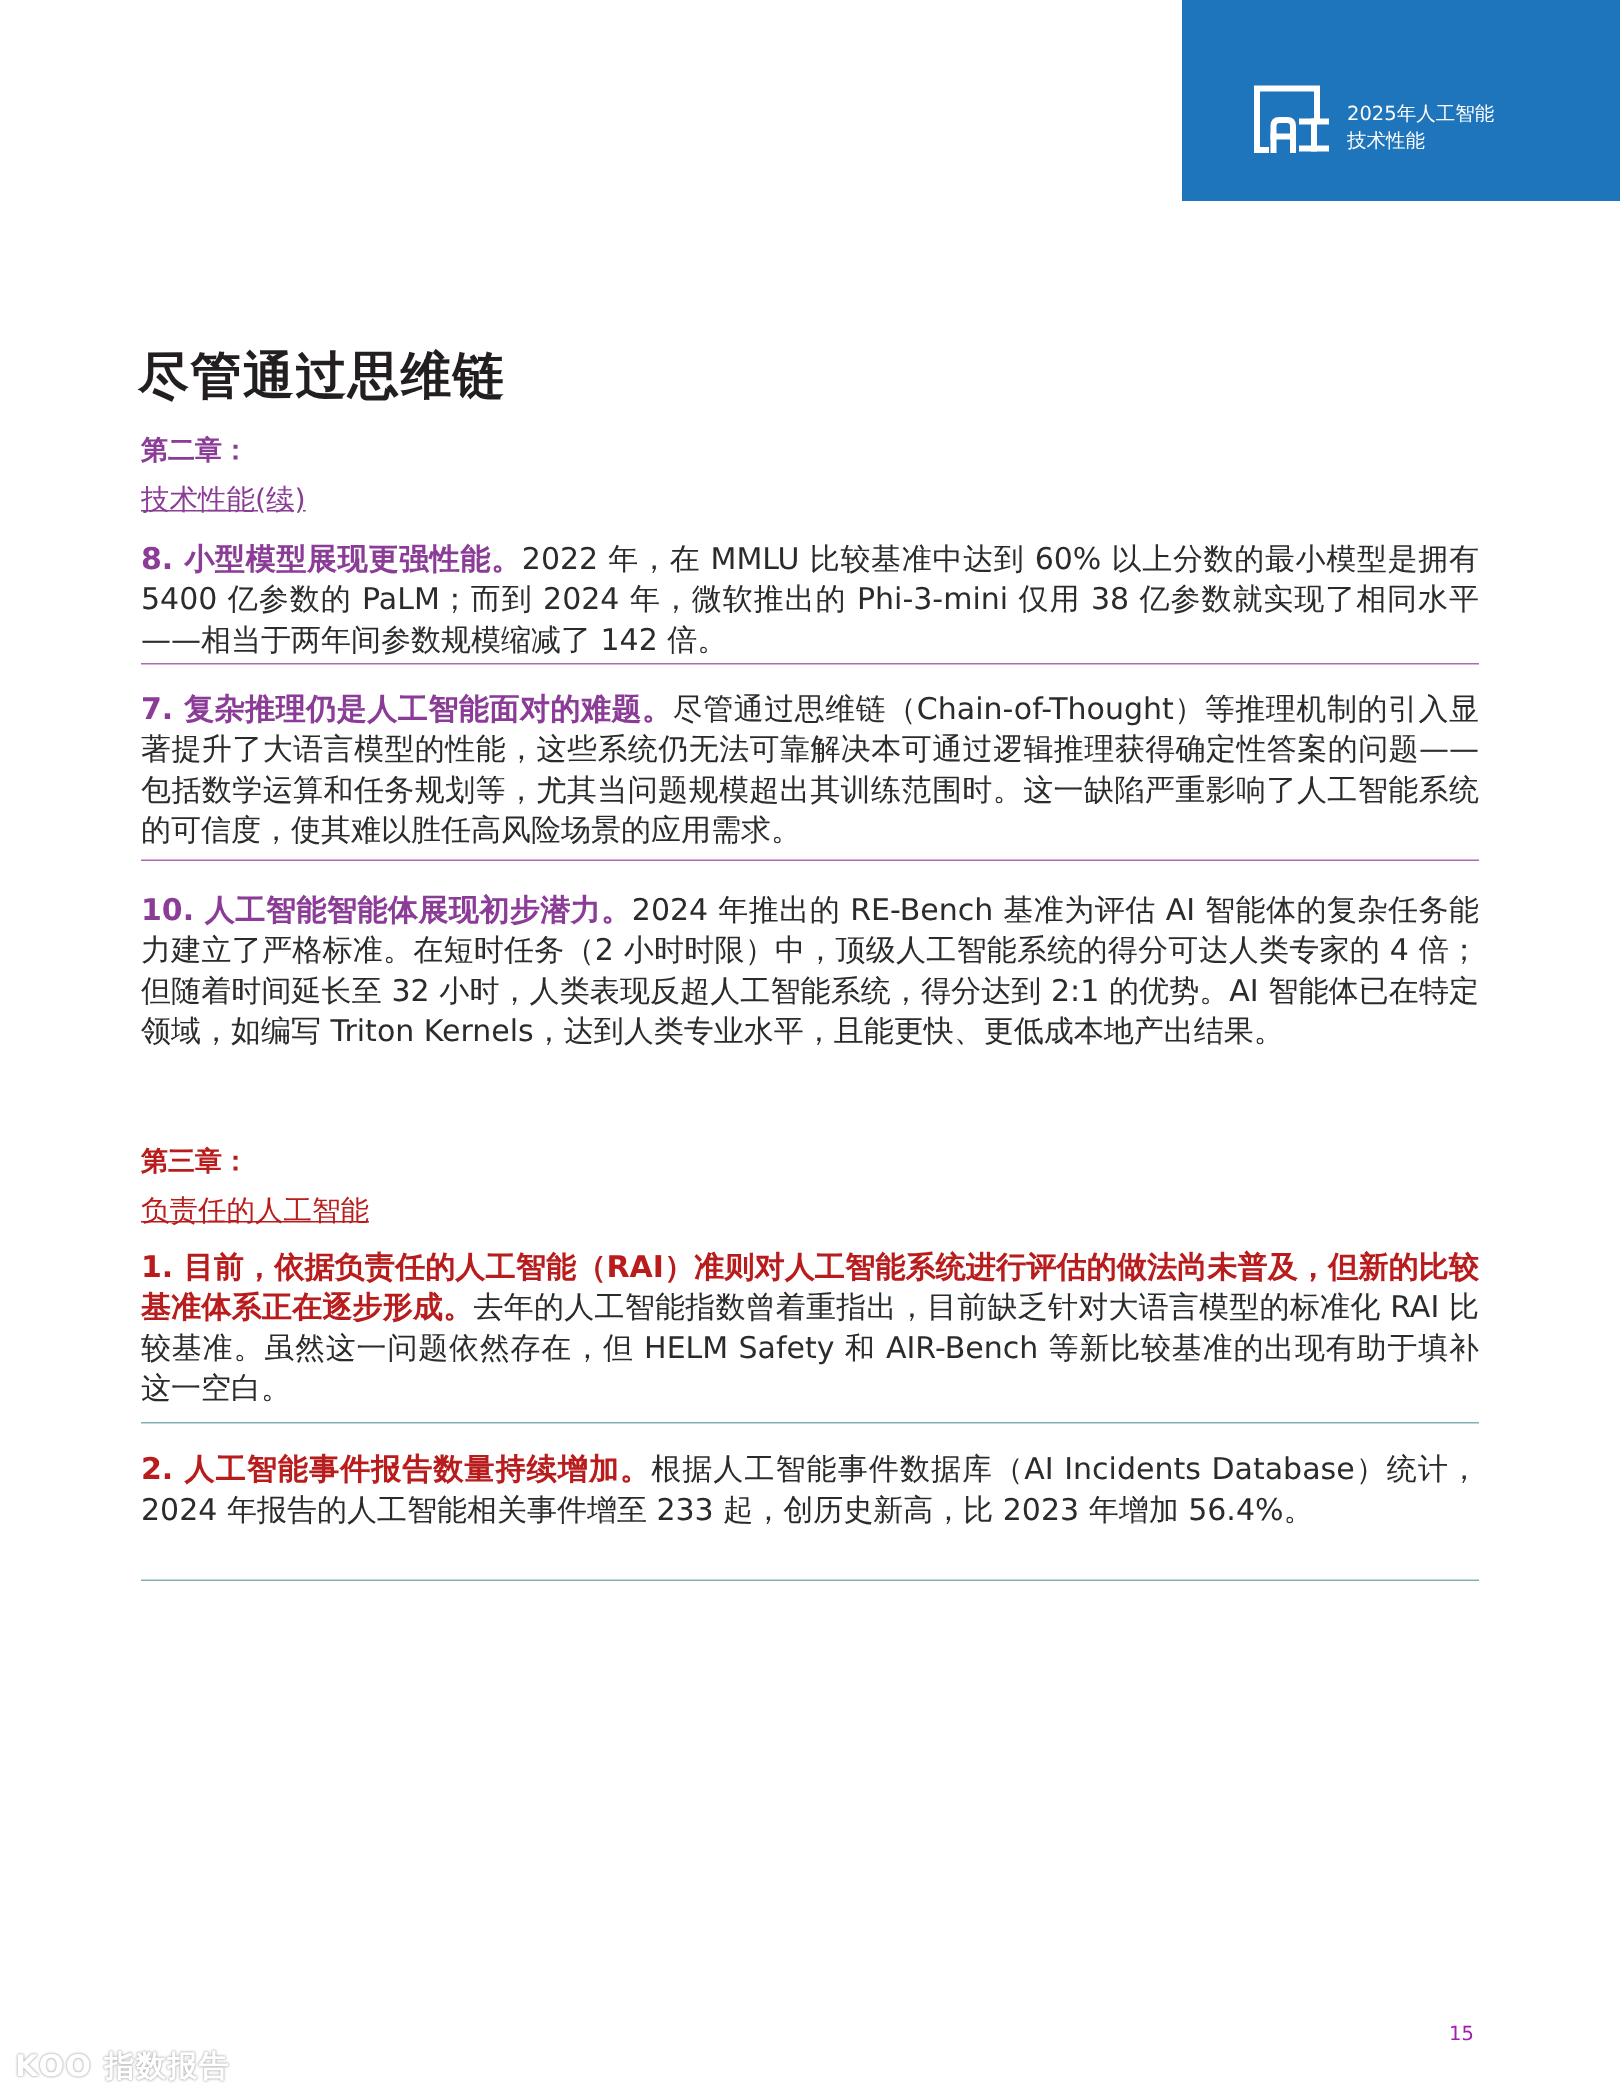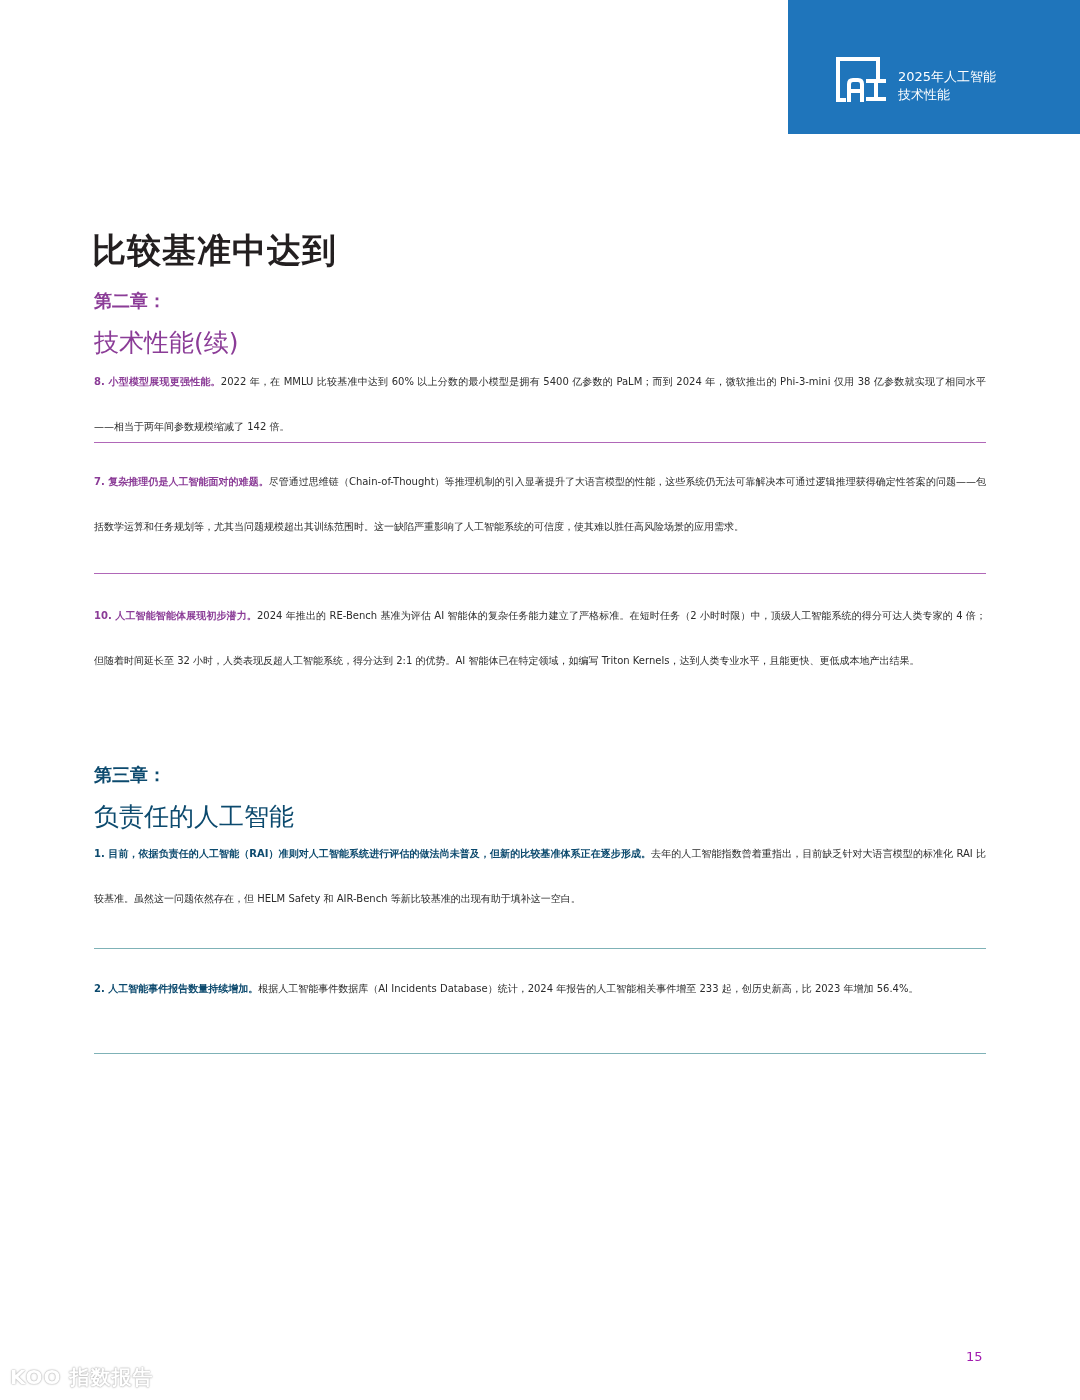--- a/index.html
+++ b/index.html
@@ -52,32 +52,33 @@
     .chapter {
       position: absolute;
       left: 94px;
     }
     .chapter-label {
       font-size: 18px;
       font-weight: bold;
       line-height: 24px;
     }
     .chapter-subtitle {
-      font-size: 25px;
+      font-size: 19px;
       line-height: 28px;
-      margin-top: 16px;
+      margin-top: 6px;
+      text-decoration: underline;
     }
     .purple { color: #8b3c97; }
-    .teal { color: #0c4a6e; }
+    .teal { color: #b91c1c; }
     .item {
       position: absolute;
       left: 94px;
       width: 892px;
-      font-size: 10px;
-      line-height: 45px;
+      font-size: 20px;
+      line-height: 27px;
       color: #2b2b2b;
       text-align: justify;
     }
     .item .lead { font-weight: bold; }
     .divider {
       position: absolute;
       left: 94px;
       width: 892px;
       height: 0;
       border-top: 1.5px solid;
@@ -121,21 +122,21 @@
       <path d="M42 25 L42 43"></path>
       <path d="M34 43 L50 43"></path>
     </g>
   </svg>
   <div class="badge-title">
     <div>2025年人工智能</div>
     <div>技术性能</div>
   </div>
 </div>
 
-<h1 class="page-title">比较基准中达到</h1>
+<h1 class="page-title">尽管通过思维链</h1>
 
 <div class="chapter" style="top:289px;">
   <div class="chapter-label purple">第二章：</div>
   <div class="chapter-subtitle purple">技术性能(续)</div>
 </div>
 
 <div class="item" style="top:359px;">
   <span class="lead purple">8. 小型模型展现更强性能。</span><span>2022 年，在 MMLU 比较基准中达到 60% 以上分数的最小模型是拥有 5400 亿参数的 PaLM；而到 2024 年，微软推出的 Phi-3-mini 仅用 38 亿参数就实现了相同水平——相当于两年间参数规模缩减了 142 倍。</span>
 </div>
 <div class="divider purple-line" style="top:442px;"></div>

